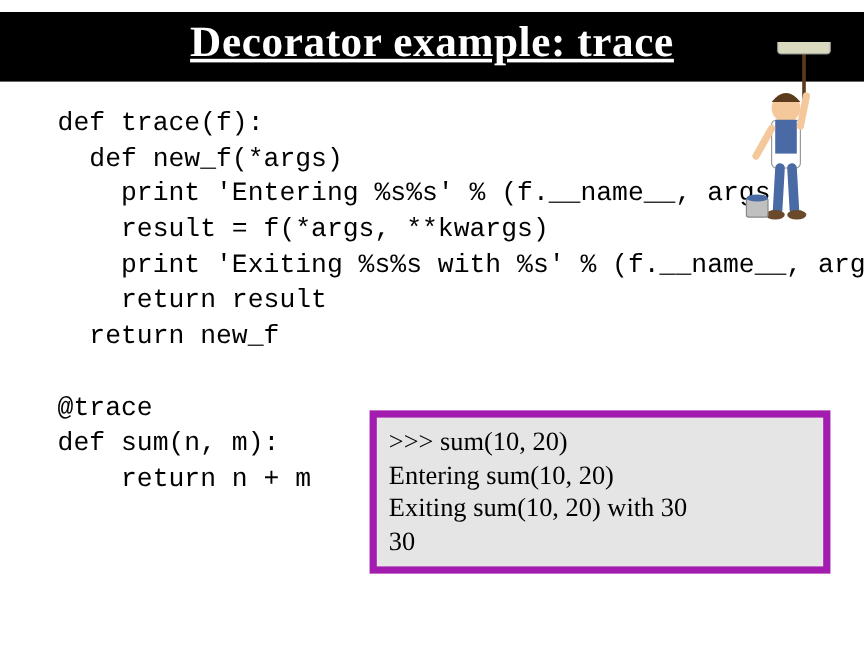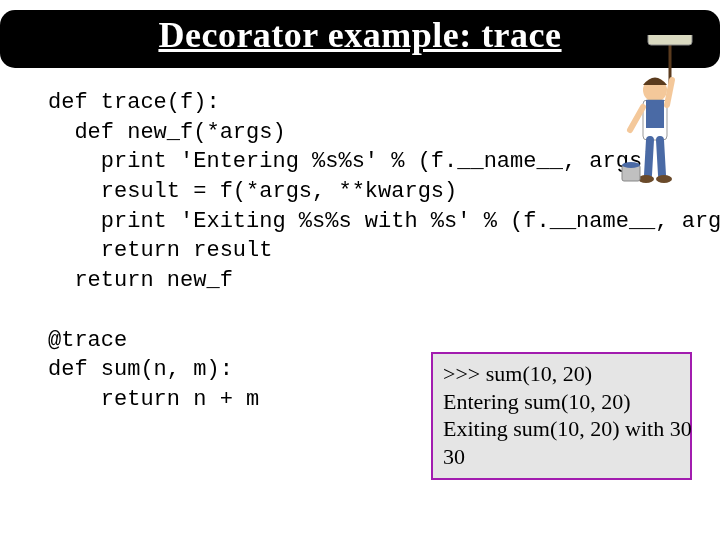--- a/index.html
+++ b/index.html
@@ -20,21 +20,20 @@
     padding: 10px 30px 20px 48px;
   }
   .title-bar {
     background: #000;
     color: #fff;
     padding: 4px 0 12px 0;
     margin: 0 0 20px -48px;
     width: 720px;
     box-sizing: border-box;
     text-align: center;
-    border-radius: 15px;
   }
   .title {
     font-size: 36px;
     font-weight: bold;
     text-decoration: underline;
     letter-spacing: 0.5px;
   }
   .code {
     font-family: Liberation Mono, monospace;
     font-size: 22px;
@@ -44,24 +43,24 @@
   .painter {
     position: absolute;
     top: 35px;
     right: 20px;
     width: 90px;
     height: 150px;
   }
   .output-box {
     position: absolute;
     right: 28px;
-    top: 352px;
-    width: 261px;
+    top: 342px;
+    width: 384px;
     background: #e5e5e5;
-    border: 2px solid #a21caf;
+    border: 6px solid #a21caf;
     padding: 6px 10px 8px 10px;
     font-family: "Times New Roman", Times, serif;
     font-size: 22px;
     line-height: 1.25;
     white-space: pre;
     box-sizing: border-box;
   }
   .link {
     position: absolute;
     bottom: 18px;

